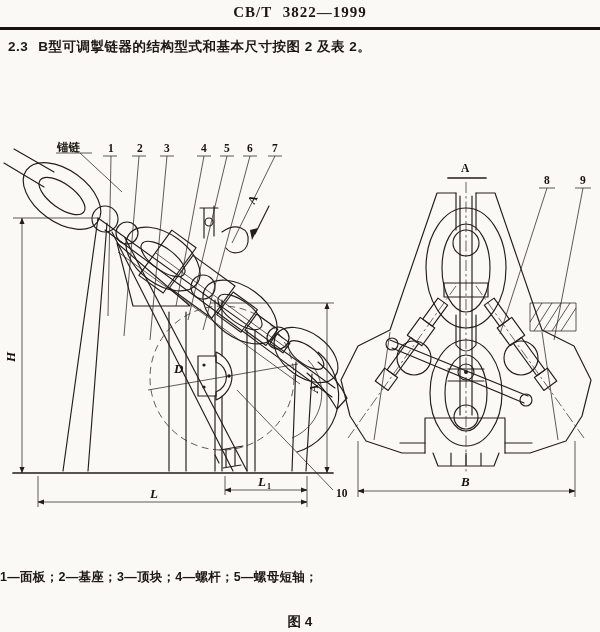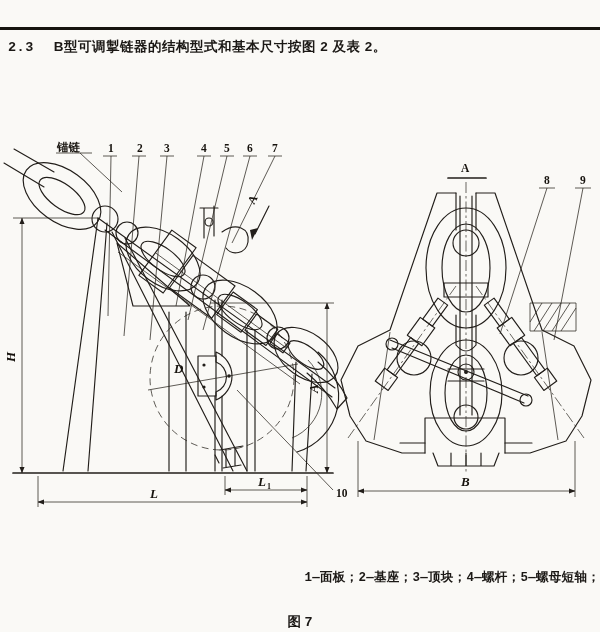--- a/index.html
+++ b/index.html
@@ -4,46 +4,47 @@
 <style>
   html,body{margin:0;padding:0;}
   body{width:600px;height:632px;position:relative;background:#f7f5f1;overflow:hidden;
        font-family:"Liberation Serif","DejaVu Serif",serif;color:#1b1815;}
   .page{position:absolute;inset:0;background:#faf9f6;}
   .hdr{position:absolute;top:4px;left:0;width:100%;text-align:center;
        font-weight:bold;font-size:15px;letter-spacing:1px;word-spacing:6px;}
   .rule{position:absolute;top:27px;left:0;width:600px;height:2.5px;background:#17140f;}
   .clause{position:absolute;top:38px;left:8px;width:584px;font-weight:bold;font-size:13.5px;
        font-family:"Liberation Sans","DejaVu Sans",sans-serif;letter-spacing:.5px;}
-  .clause .no{margin-right:20px;font-family:Liberation Mono, monospace;}
+  .clause .no{margin-right:10px;font-family:Liberation Sans, sans-serif;}
   .figwrap{position:absolute;top:118px;left:0;width:600px;height:446px;}
   svg{display:block;}
   svg *{vector-effect:non-scaling-stroke;}
   .ink{stroke:#221e1a;fill:none;stroke-width:1.15;stroke-linecap:round;stroke-linejoin:round;}
   .thick{stroke-width:1.7;}
   .thin{stroke:#2a261f;fill:none;stroke-width:.75;}
   .dash{stroke-dasharray:7 4.5;}
   .cdash{stroke-dasharray:11 3 2.5 3;stroke-width:.7;}
   .lbl{font-family:"Liberation Serif","DejaVu Serif",serif;font-weight:bold;
        font-size:11.5px;fill:#17130e;stroke:none;}
   .cjk{font-family:"Liberation Sans","DejaVu Sans",sans-serif;font-size:11.5px;font-weight:bold;}
   .dim{font-style:italic;font-size:13px;}
   .sub{font-size:8px;}
   .arrh{fill:#221e1a;stroke:none;}
-  .legend{position:absolute;left:0;width:100%;text-align:right;font-weight:bold;
-       font-family:Liberation Mono, monospace;font-size:12.5px;letter-spacing:.3px;}
+  .legend{position:absolute;left:0;width:100%;text-align:left;font-weight:bold;
+       font-family:Liberation Sans, sans-serif;font-size:12.5px;letter-spacing:.3px;}
   .l1{top:569px;} .l2{top:591px;}
   .cap{position:absolute;top:613px;left:0;width:100%;text-align:center;font-weight:bold;
        font-size:13.5px;font-family:"Liberation Sans","DejaVu Sans",sans-serif;}
 </style>
 </head>
 <body>
 
 <div class="page">
 
+  <div class="hdr">CB/T 3822—1999</div>
   <div class="rule"></div>
 
   <div class="clause">
     <span class="no">2.3</span><span>B型可调掣链器的结构型式和基本尺寸按图 2 及表 2。</span>
   </div>
 
   <div class="figwrap">
   <svg width="600" height="446" viewBox="0 118 600 446">
     <defs>
       <marker id="arr" viewBox="0 0 10 10" refX="9.5" refY="5" markerWidth="9" markerHeight="9" orient="auto-start-reverse">
@@ -240,15 +241,15 @@
         <path d="M539,188 H555 M547,188 L500,334"></path>
         <path d="M575,188 H591 M583,188 L554,340"></path>
       </g>
       <text class="lbl" x="544" y="184">8</text>
       <text class="lbl" x="580" y="184">9</text>
     </g>
   </svg>
   </div>
 
   <div class="legend l1">1—面板；2—基座；3—顶块；4—螺杆；5—螺母短轴；</div>
-  <div class="cap">图 7</div>
+  <div class="cap">图 4</div>
 
 </div>
 
 </body></html>

